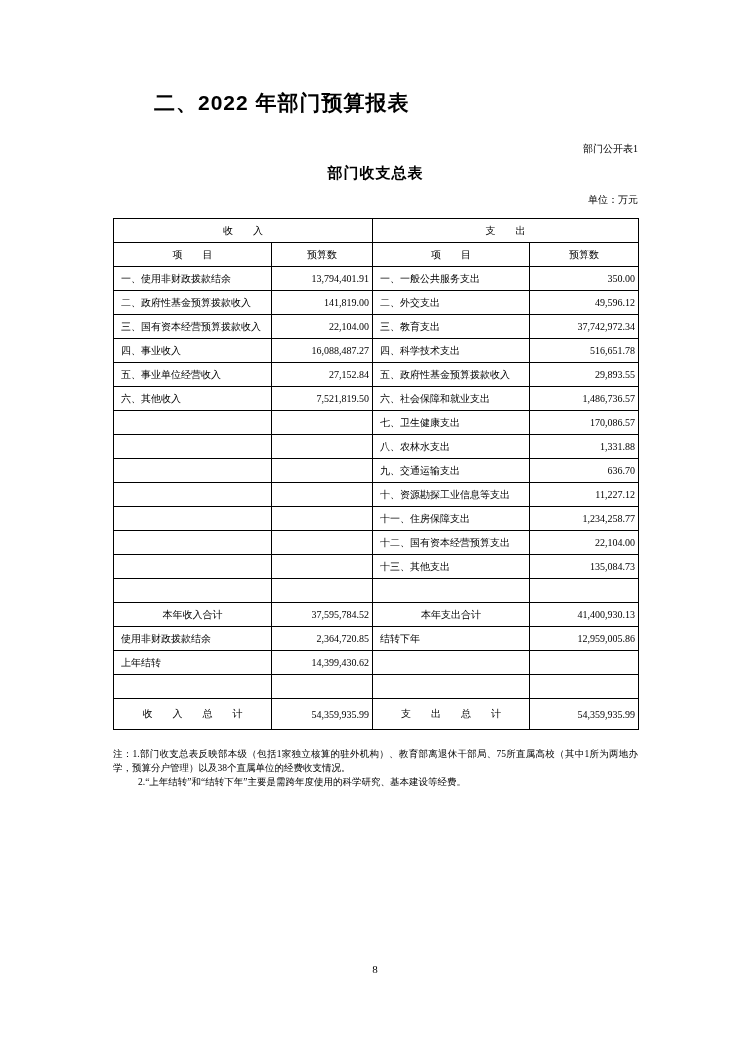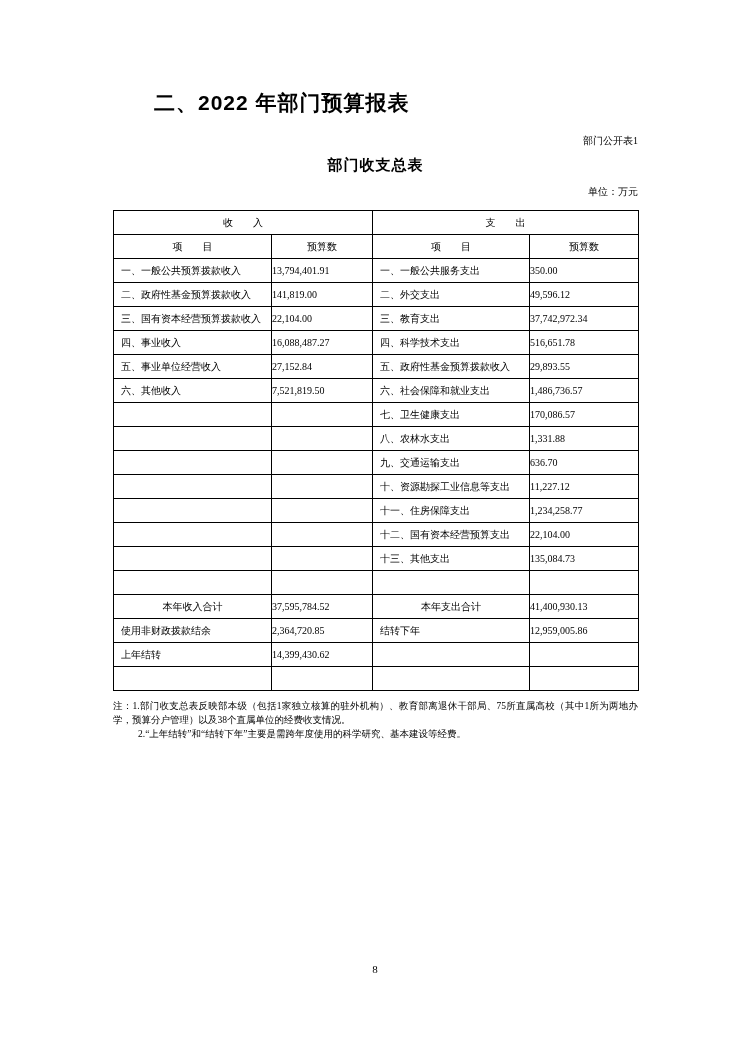--- a/index.html
+++ b/index.html
@@ -20,21 +20,21 @@
     left: 154px; top: 90px;
     margin: 0;
     font-size: 21px;
     line-height: 26px;
     font-weight: bold;
     letter-spacing: 1px;
     font-family: "Liberation Sans", "DejaVu Sans", sans-serif;
   }
   .sheet {
     position: absolute;
-    left: 113px; top: 134px;
+    left: 113px; top: 142px;
     width: 525px;
   }
   .table-label {
     text-align: right;
     font-size: 10px;
     line-height: 14px;
     height: 14px;
   }
   .table-title {
     margin: 8px 0 0 0;
@@ -62,25 +62,25 @@
     font-size: 10px;
     height: 23px;
     padding: 0;
     overflow: hidden;
     white-space: nowrap;
     vertical-align: middle;
   }
   .budget-table tr.group-row td,
   .budget-table tr.col-header-row td { text-align: center; }
   .budget-table td.item { text-align: left; padding-left: 7px; }
-  .budget-table td.num  { padding-right: 3px; }
+  .budget-table td.num  { text-align: right; padding-right: 3px; }
   .budget-table td.center { text-align: center; padding-left: 0; }
   .budget-table tr.tall td { height: 30px; }
   .notes {
-    margin-top: 8px;
+    margin-top: 17px;
     font-size: 9.5px;
     line-height: 14px;
     text-align: justify;
   }
   .notes p { margin: 0; }
   .note-indent { text-indent: 25px; }
   .page-number {
     position: absolute;
     left: 0; top: 963px;
     width: 750px;
@@ -114,21 +114,21 @@
         </tr>
         <tr class="col-header-row">
           <td>项　　目</td>
           <td>预算数</td>
           <td>项　　目</td>
           <td>预算数</td>
         </tr>
       </thead>
       <tbody>
         <tr>
-          <td class="item">一、一般公共预算拨款收入</td>
+          <td class="item">一、使用非财政拨款结余</td>
           <td class="num">13,794,401.91</td>
           <td class="item">一、一般公共服务支出</td>
           <td class="num">350.00</td>
         </tr>
         <tr>
           <td class="item">二、政府性基金预算拨款收入</td>
           <td class="num">141,819.00</td>
           <td class="item">二、外交支出</td>
           <td class="num">49,596.12</td>
         </tr>
@@ -220,20 +220,26 @@
           <td class="item">上年结转</td>
           <td class="num">14,399,430.62</td>
           <td class="item"></td>
           <td class="num"></td>
         </tr>
         <tr>
           <td class="item"></td>
           <td class="num"></td>
           <td class="item"></td>
           <td class="num"></td>
+        </tr>
+        <tr class="tall">
+          <td class="item center">收　　入　　总　　计</td>
+          <td class="num">54,359,935.99</td>
+          <td class="item center">支　　出　　总　　计</td>
+          <td class="num">54,359,935.99</td>
         </tr>
       </tbody>
     </table>
 
     <div class="notes">
       <p class="note">注：1.部门收支总表反映部本级（包括1家独立核算的驻外机构）、教育部离退休干部局、75所直属高校（其中1所为两地办学，预算分户管理）以及38个直属单位的经费收支情况。</p>
       <p class="note note-indent">2.“上年结转”和“结转下年”主要是需跨年度使用的科学研究、基本建设等经费。</p>
     </div>
   </div>
 

